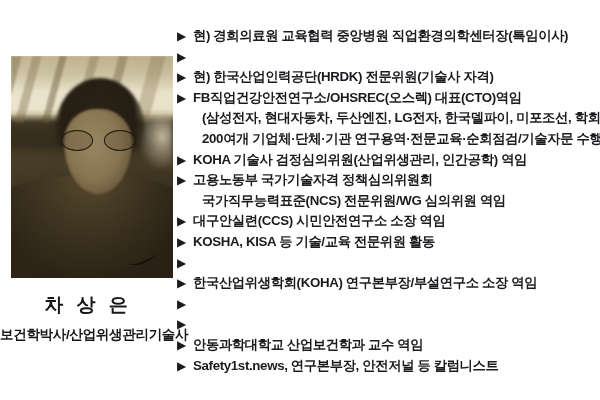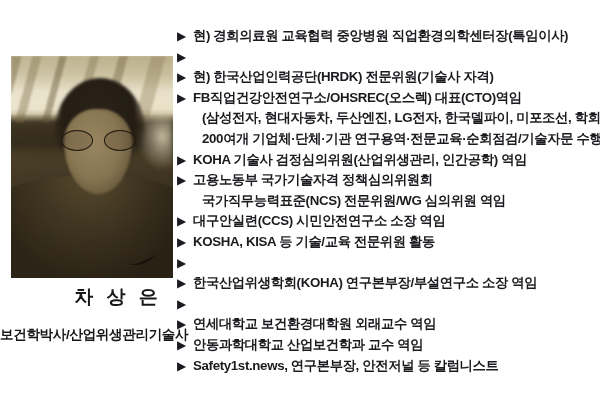--- a/index.html
+++ b/index.html
@@ -150,29 +150,28 @@
   .photo-grain {
     position: absolute;
     inset: 0;
     background: linear-gradient(115deg, rgba(255,250,230,0.06), rgba(0,0,0,0.10));
     mix-blend-mode: overlay;
   }
 
   .profile-name {
     position: absolute;
     left: 0;
-    top: 284px;
+    top: 292px;
     width: 176px;
     text-align: center;
     font-size: 19px;
     font-weight: bold;
     letter-spacing: 4px;
     color: #17171a;
     white-space: nowrap;
-    margin-left: 30px;
   }
 
   .profile-credentials {
     position: absolute;
     left: 0;
     top: 326px;
     width: 180px;
     text-align: center;
     font-size: 13.5px;
     font-weight: bold;
@@ -251,18 +250,18 @@
       <div class="career-line sub"><span>(삼성전자, 현대자동차, 두산엔진, LG전자, 한국델파이, 미포조선, 학회 등</span></div>
       <div class="career-line sub"><span>200여개 기업체·단체·기관 연구용역·전문교육·순회점검/기술자문 수행)</span></div>
       <div class="career-line"><span class="bullet">▶</span><span>KOHA 기술사 검정심의위원(산업위생관리, 인간공학) 역임</span></div>
       <div class="career-line"><span class="bullet">▶</span><span>고용노동부 국가기술자격 정책심의위원회</span></div>
       <div class="career-line sub"><span>국가직무능력표준(NCS) 전문위원/WG 심의위원 역임</span></div>
       <div class="career-line"><span class="bullet">▶</span><span>대구안실련(CCS) 시민안전연구소 소장 역임</span></div>
       <div class="career-line"><span class="bullet">▶</span><span>KOSHA, KISA 등 기술/교육 전문위원 활동</span></div>
       <div class="career-line"><span class="bullet">▶</span></div>
       <div class="career-line"><span class="bullet">▶</span><span>한국산업위생학회(KOHA) 연구본부장/부설연구소 소장 역임</span></div>
       <div class="career-line"><span class="bullet">▶</span></div>
-      <div class="career-line"><span class="bullet">▶</span><span>연세대학교 보건환경대학원 외래교수 역임</span></div>
+      <div class="career-line"><span class="bullet">▶</span></div>
       <div class="career-line"><span class="bullet">▶</span><span>안동과학대학교 산업보건학과 교수 역임</span></div>
       <div class="career-line"><span class="bullet">▶</span><span>Safety1st.news, 연구본부장, 안전저널 등  칼럼니스트</span></div>
     </div>
 
 </div>
 
 </body></html>

